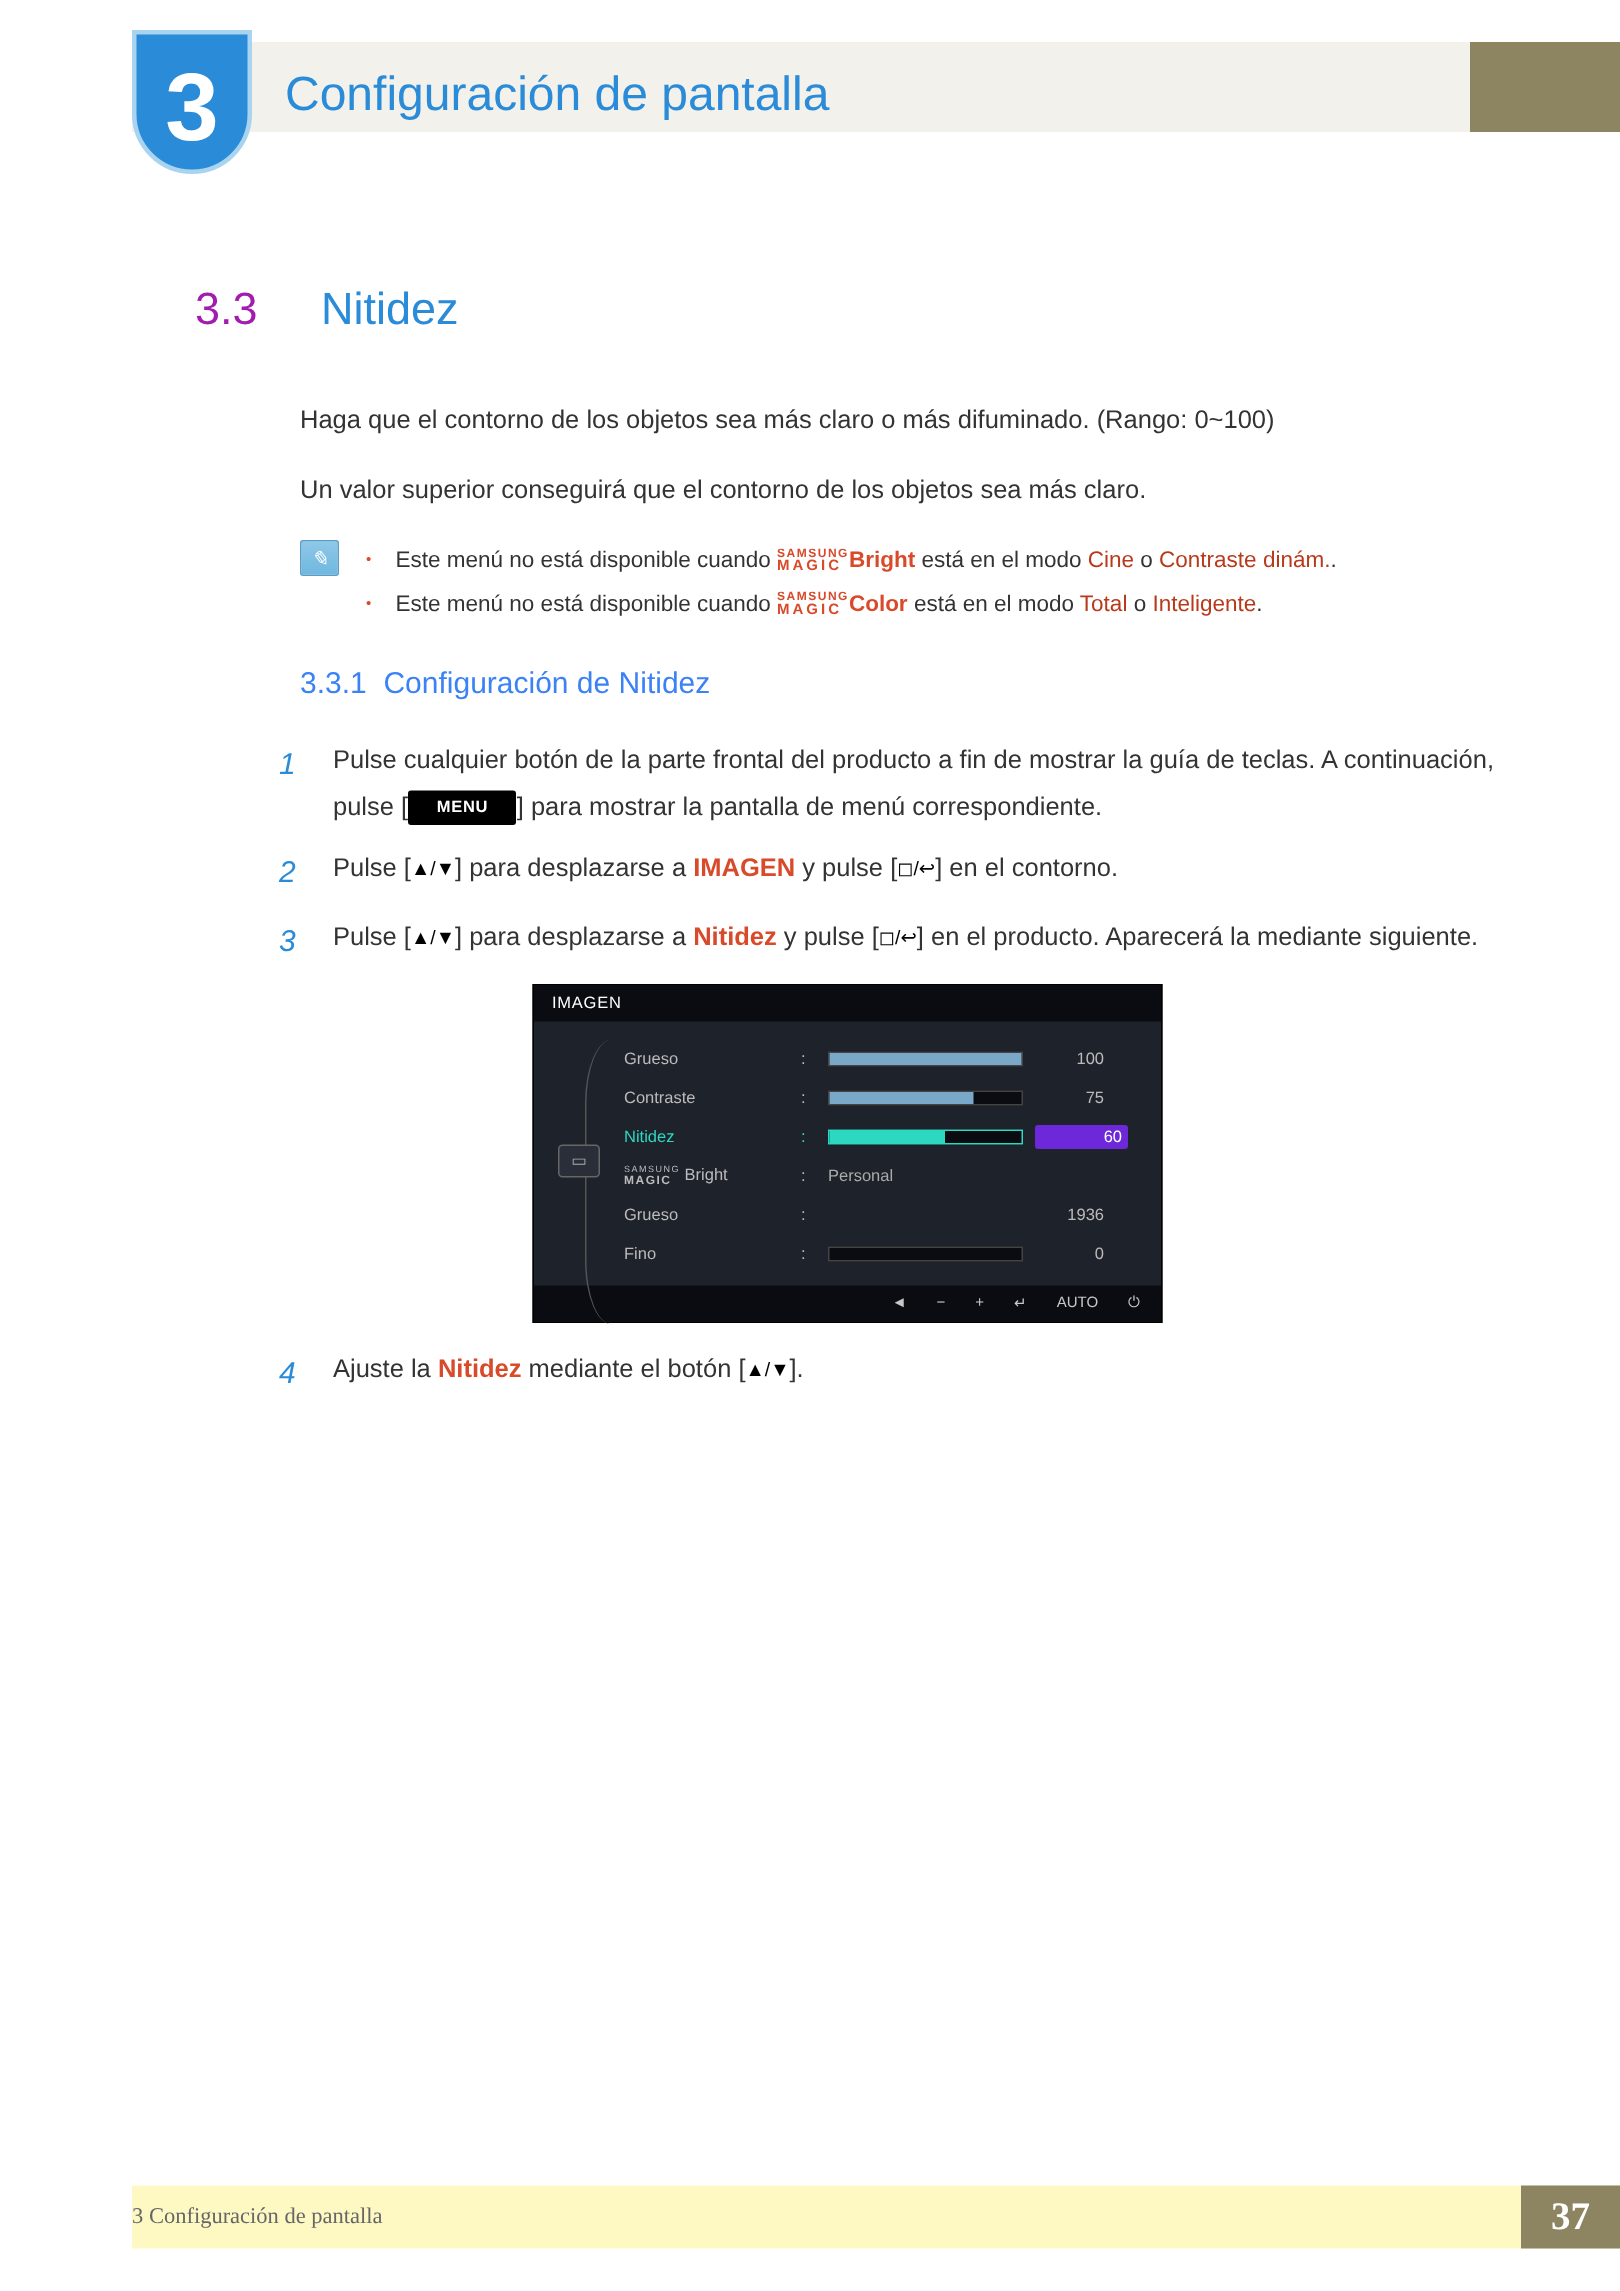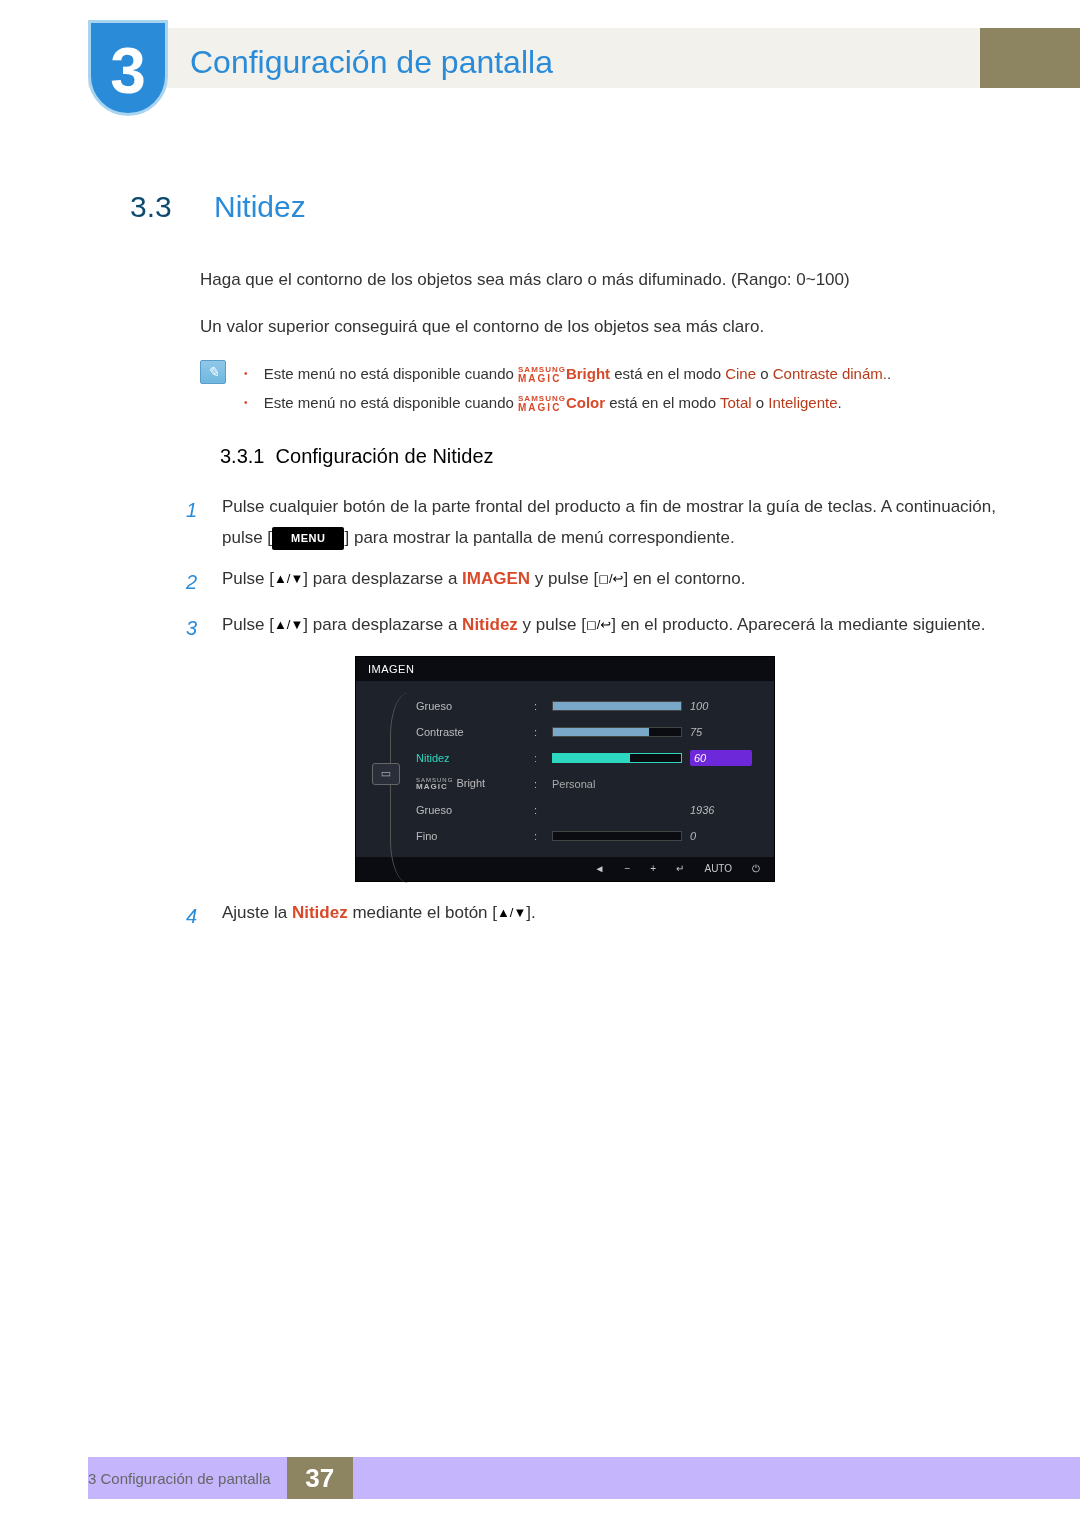--- a/index.html
+++ b/index.html
@@ -58,21 +58,21 @@
     left: 130px;
     right: 80px;
   }
   .section-row {
     display: flex;
     align-items: baseline;
     gap: 28px;
     margin-bottom: 42px;
   }
   .section-num {
-    color: #0c4a6e;
+    color: #a21caf;
     font-size: 30px;
     font-weight: 500;
     width: 56px;
   }
   .section-title {
     color: #2a8bd8;
     font-size: 30px;
     font-weight: 500;
   }
   .body-text {
@@ -132,22 +132,22 @@
     display: block;
     font-size: 10px;
     letter-spacing: 2px;
     color: #d84a2a;
     font-weight: bold;
     line-height: 1;
   }
   .kw-red { color: #d84a2a; font-weight: bold; }
   .kw-dred { color: #b83a1a; font-weight: normal; }
   .subsection {
-    margin-left: 90px;
-    color: #000000;
+    margin-left: 70px;
+    color: #3b82f6;
     font-size: 20px;
     font-weight: 500;
     margin-bottom: 24px;
   }
   .step-list {
     margin-left: 56px;
     list-style: none;
   }
   .step-list li {
     display: flex;
@@ -252,21 +252,21 @@
     border: 1px solid #444;
     position: relative;
   }
   .osd-bar-fill {
     position: absolute;
     top: 0; left: 0; bottom: 0;
     background: #7aa8c8;
   }
   .osd-row.sel .osd-bar { border-color: #2dd8c0; }
   .osd-row.sel .osd-bar-fill { background: #2dd8c0; }
-  .osd-val { width: 46px; text-align: left; font-style: italic; }
+  .osd-val { width: 46px; text-align: right; }
   .osd-row.sel .osd-val {
     background: #6d28d9;
     color: #fff;
     padding: 2px 4px;
     border-radius: 2px;
     width: 62px;
   }
   .osd-text-val { width: 176px; color: #aaa; }
   .osd-footer {
     background: #0a0c12;
@@ -286,24 +286,25 @@
   }
   .osd-sm small { display:block; font-size: 6px; letter-spacing: 1px; color:#bbb; }
   .osd-sm b { display:block; font-size: 8px; letter-spacing: 1px; color:#bbb; }
   
   .page-footer {
     position: absolute;
     bottom: 28px;
     left: 88px;
     right: 0;
     height: 42px;
-    background: #c4b5fd;
-    display: flex;
-    justify-content: flex-start;
-    align-items: center;
+    background: #fef9c3;
+    display: flex;
+    justify-content: space-between;
+    align-items: center;
+    font-family: Liberation Serif, serif;
   }
   .footer-text {
     color: #666;
     font-size: 15px;
     margin-right: 16px;
   }
   .footer-num {
     width: 66px;
     height: 42px;
     background: #8d8562;

